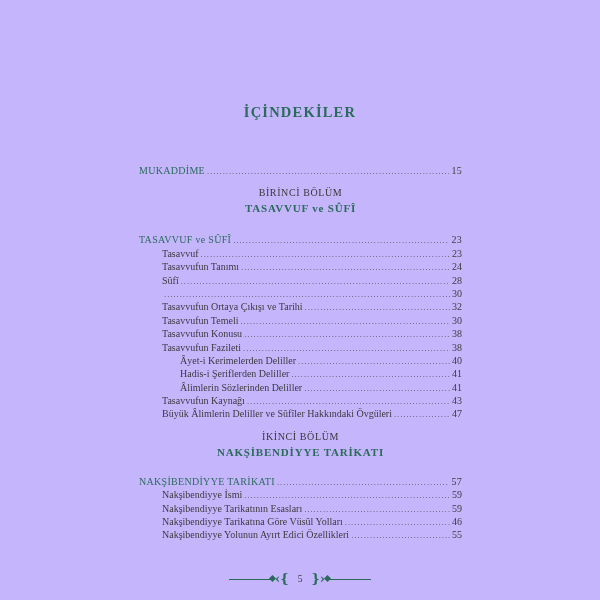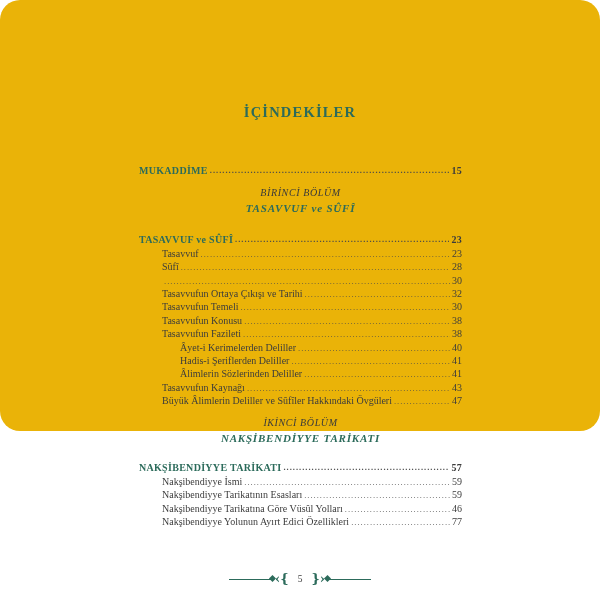--- a/index.html
+++ b/index.html
@@ -2,21 +2,21 @@
 <html style="--accent: #2C6B5B; --text: #3C3C3C;"><head>
 <meta charset="utf-8">
 <style>
   html,body{margin:0;padding:0;}
   body{
     width:600px;height:600px;background:#ffffff;
     font-family:"Liberation Serif","DejaVu Serif",serif;
     color:var(--text,#3c3c3c);
     overflow:hidden;
   }
-  .page{position:relative;width:600px;height:431px;background:#eab308;border-radius:20px;}
+  .page{position:relative;width:600px;height:600px;background:#c4b5fd;}
   .book-title{
     position:absolute;top:104px;left:0;width:600px;
     text-align:center;
     font-size:14.5px;font-weight:bold;letter-spacing:1.2px;
     color:var(--accent,#2c6b5b);
   }
   .toc{
     position:absolute;left:139px;top:164px;width:323px;
     font-size:10px;
   }
@@ -29,24 +29,24 @@
   .toc-row .dots{
     flex:1 1 auto;overflow:hidden;margin:0 2px;
     color:#4a4a4a;font-size:8.5px;letter-spacing:1px;
   }
   .toc-row .dots::after{
     content:"......................................................................................................................................................................";
   }
   .toc-row .pg{flex:0 0 auto;text-align:right;}
   .toc-row.lv1{padding-left:23px;}
   .toc-row.lv2{padding-left:41px;}
-  .toc-row.main{font-weight:bold;color:var(--accent,#2c6b5b);letter-spacing:0.3px;align-items:center;}
+  .toc-row.main{font-weight:normal;color:var(--accent,#2c6b5b);letter-spacing:0.3px;}
   .toc-row.main .pg{color:#3c3c3c;}
   .sec{
-    text-align:center;margin-top:8px;font-style:italic;
+    text-align:center;margin-top:8px;
   }
   .sec .sec-1{
     font-size:10px;letter-spacing:0.6px;color:#3a3a3a;
     line-height:15px;height:15px;
   }
   .sec .sec-2{
     font-size:11px;font-weight:bold;letter-spacing:0.8px;
     color:var(--accent,#2c6b5b);
     line-height:17px;height:17px;
   }
@@ -100,20 +100,25 @@
           <span class="lbl">TASAVVUF ve SÛFÎ</span>
           <span class="dots"></span>
           <span class="pg">23</span>
         </div>
         <div class="toc-row lv1">
           <span class="lbl">Tasavvuf</span>
           <span class="dots"></span>
           <span class="pg">23</span>
         </div>
         <div class="toc-row lv1">
+          <span class="lbl">Tasavvufun Tanımı</span>
+          <span class="dots"></span>
+          <span class="pg">24</span>
+        </div>
+        <div class="toc-row lv1">
           <span class="lbl">Sûfî</span>
           <span class="dots"></span>
           <span class="pg">28</span>
         </div>
         <div class="toc-row lv1">
           <span class="dots"></span>
           <span class="pg">30</span>
         </div>
         <div class="toc-row lv1">
           <span class="lbl">Tasavvufun Ortaya Çıkışı ve Tarihi</span>
@@ -182,21 +187,21 @@
           <span class="pg">59</span>
         </div>
         <div class="toc-row lv1">
           <span class="lbl">Nakşibendiyye Tarikatına Göre Vüsûl Yolları</span>
           <span class="dots"></span>
           <span class="pg">46</span>
         </div>
         <div class="toc-row lv1">
           <span class="lbl">Nakşibendiyye Yolunun Ayırt Edici Özellikleri</span>
           <span class="dots"></span>
-          <span class="pg">77</span>
+          <span class="pg">55</span>
         </div>
       </div>
     </div>
 
   <div class="footer">
     <span class="orn-line l"></span>
     <span class="orn-glyph">‹{</span>
     <span class="page-no">5</span>
     <span class="orn-glyph">}›</span>
     <span class="orn-line r"></span>

